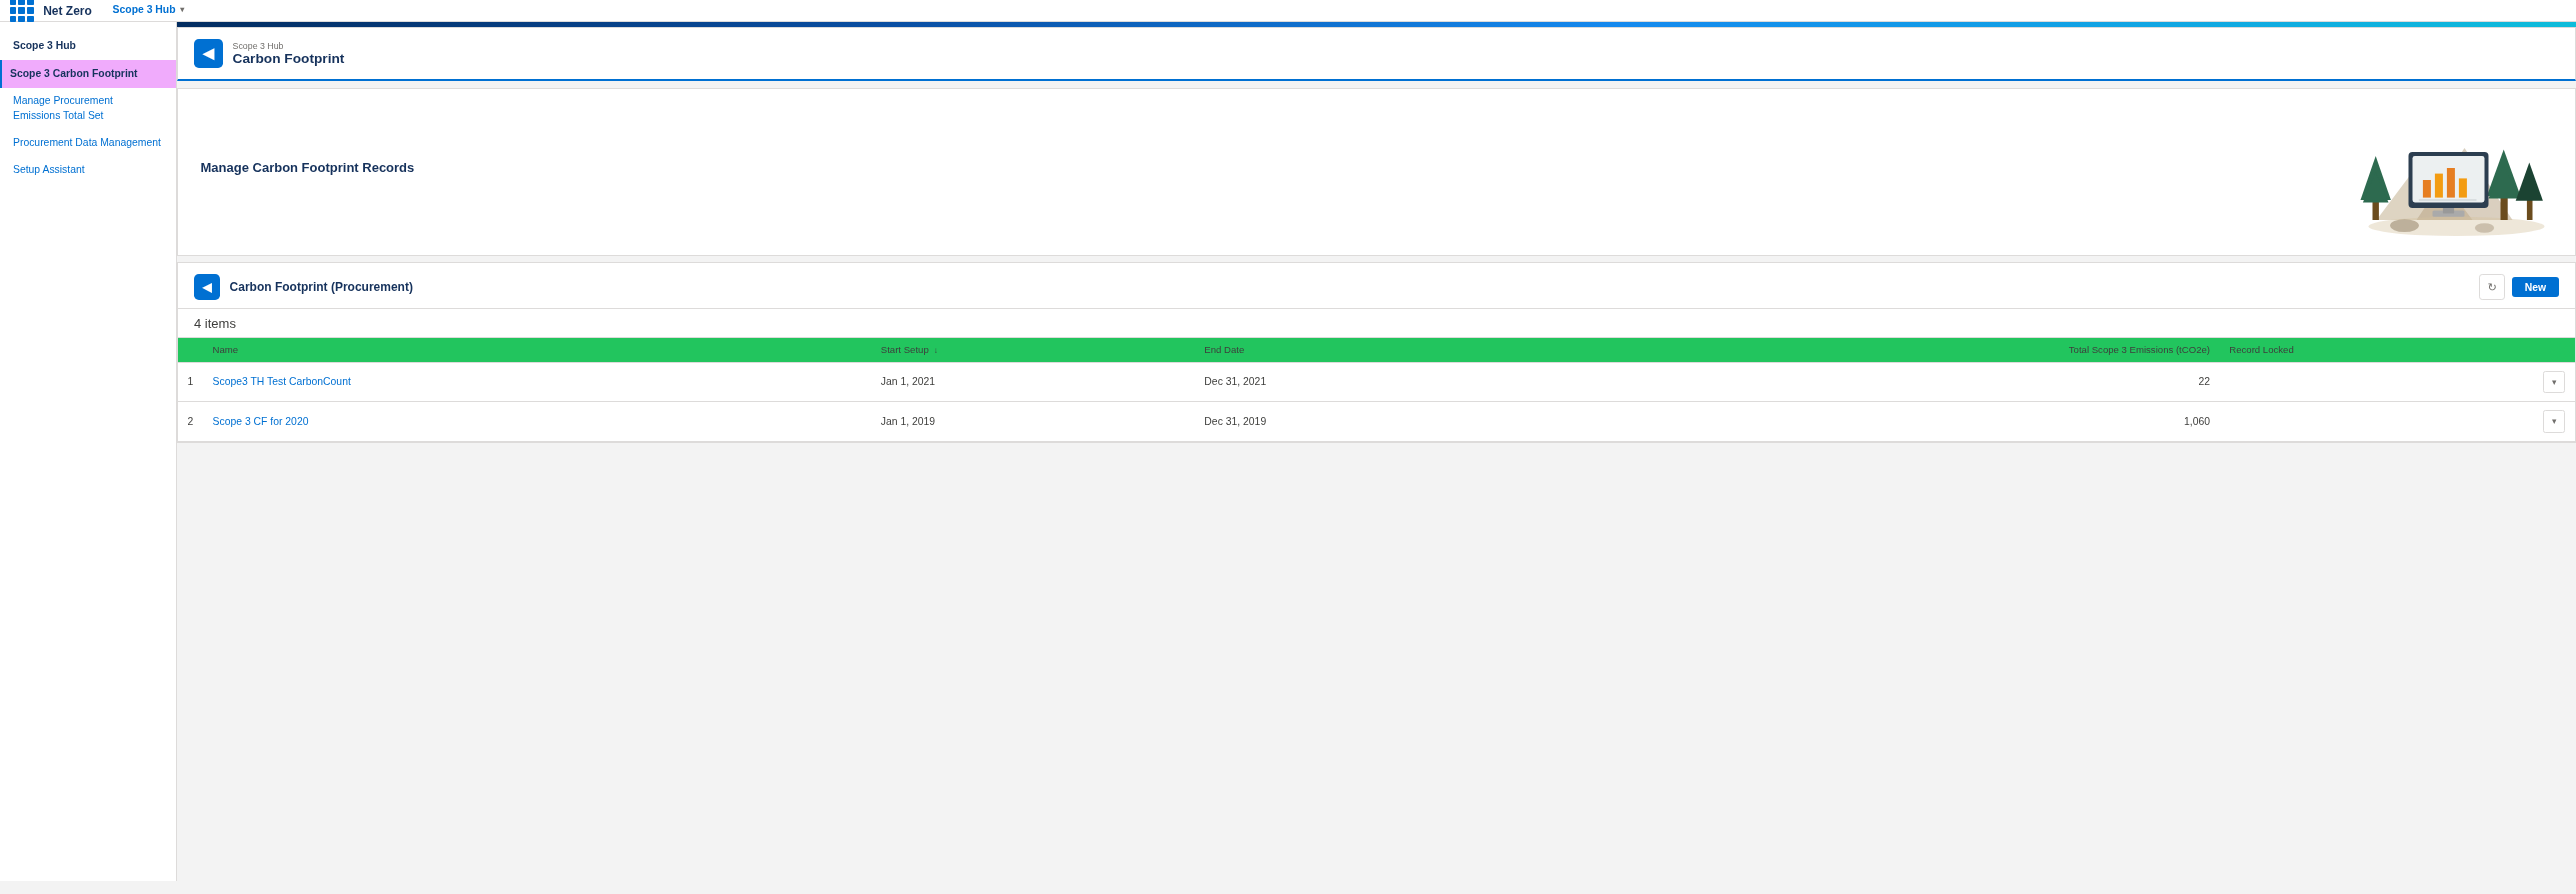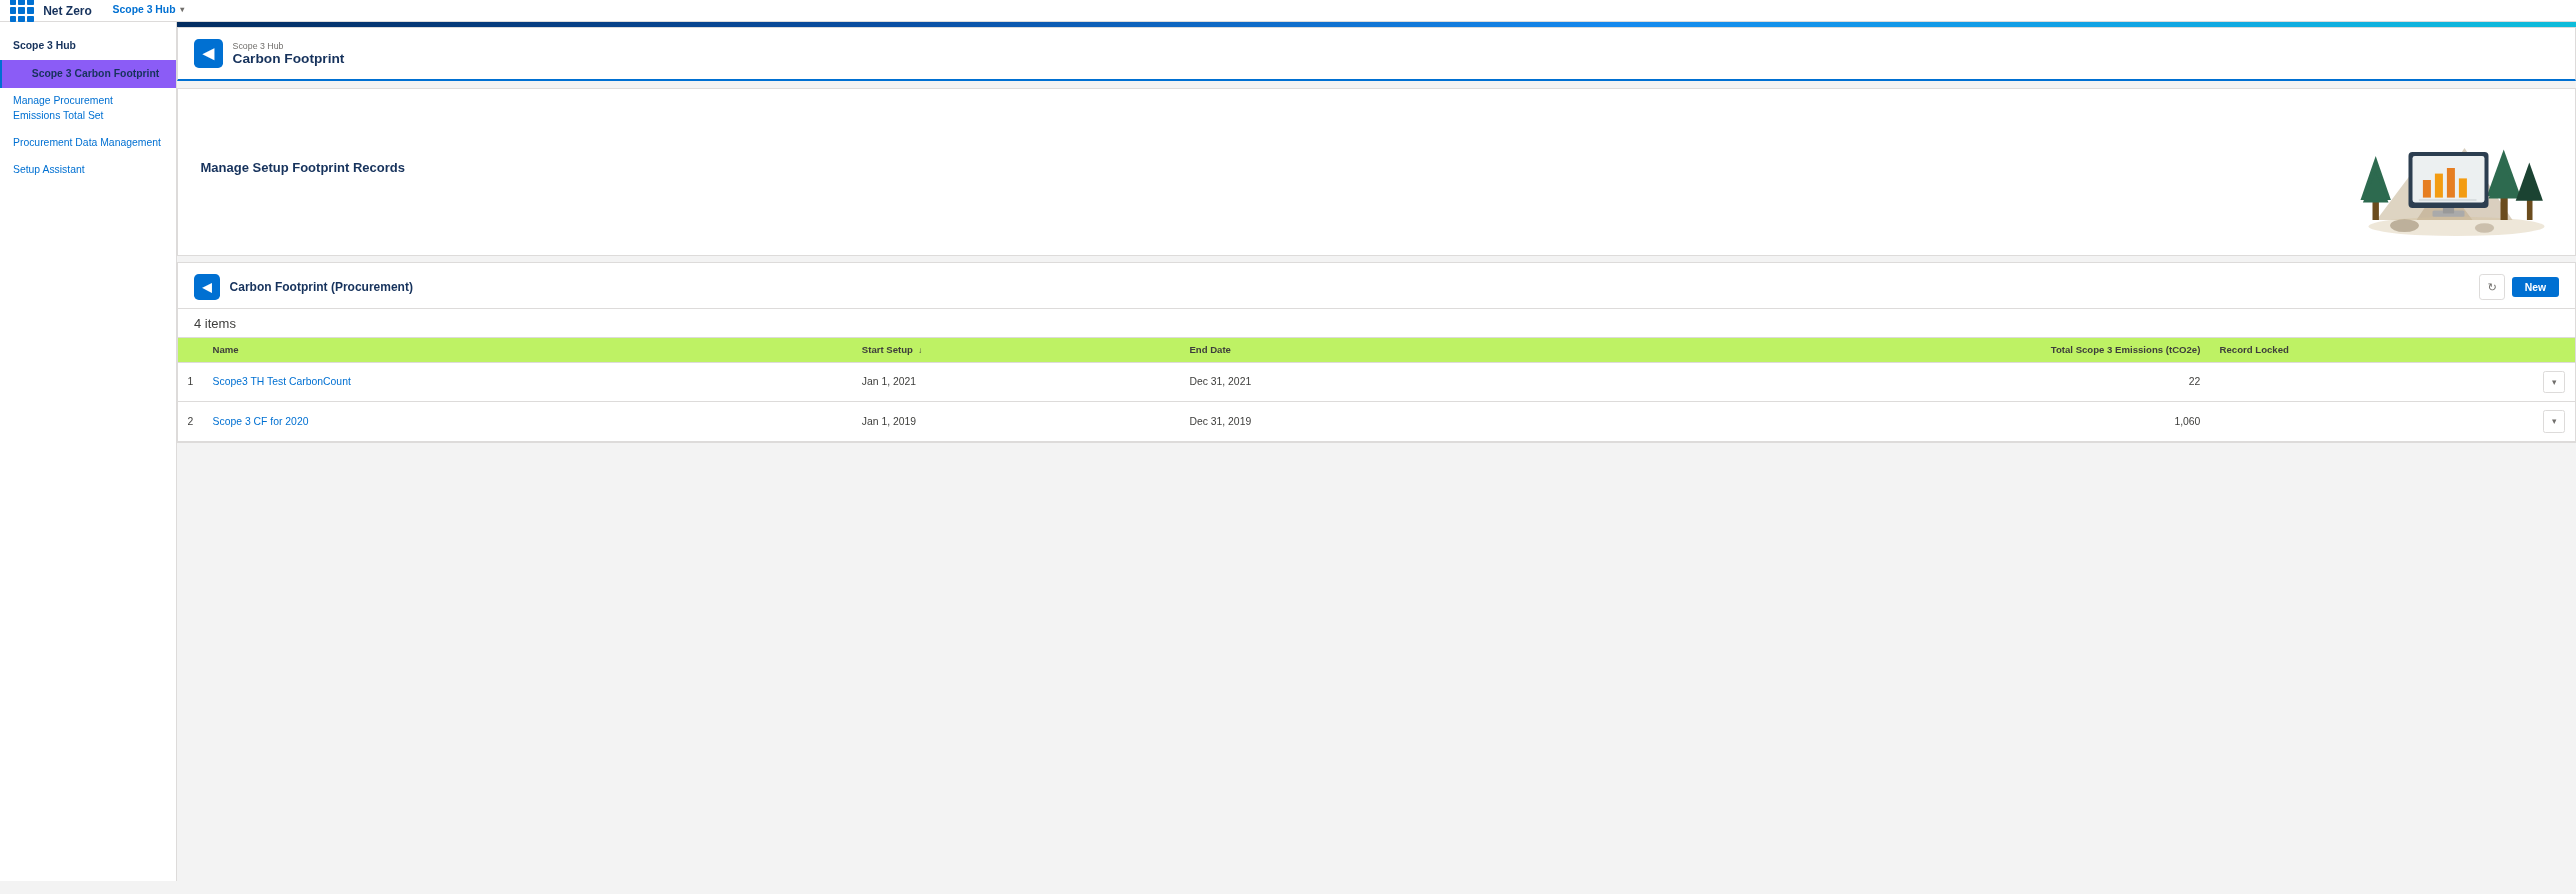--- a/index.html
+++ b/index.html
@@ -68,26 +68,25 @@
       padding: 4.8px 13px 9.6px 13px;
     }
     .sidebar-item {
       padding: 6.4px 13px;
       cursor: pointer;
       font-size: 10.4px;
       color: #0070d2;
       line-height: 1.4;
     }
     .sidebar-item.active {
-      background: #8b5cf6;
+      background: #f0abfc;
       font-weight: 700;
       color: #16325c;
       border-left: 2.4px solid #0070d2;
-      padding-left: 26px;
-      text-align: center;
+      padding-left: 8px;
     }
 
     
     .content-area {
       flex: 1;
       overflow-y: auto;
       background: #f3f3f3;
     }
 
     
@@ -186,25 +185,25 @@
       font-size: 13px;
       color: #3e3e3c;
     }
 
     
     .data-table {
       width: 100%;
       border-collapse: collapse;
     }
     .data-table th {
-      background: #bef264;
+      background: #22c55e;
       padding: 6.4px 9.6px;
       text-align: left;
       font-size: 9.6px;
-      font-weight: 700;
+      font-weight: 400;
       color: #3e3e3c;
       border-bottom: 0.8px solid #dddbda;
       border-top: 0.8px solid #dddbda;
     }
     .data-table th.right { text-align: right; }
     .data-table td {
       padding: 8px 9.6px;
       border-bottom: 0.8px solid #dddbda;
       font-size: 10.4px;
       color: #3e3e3c;
@@ -283,21 +282,21 @@
         <span>◀</span>
       </div>
       <div>
         <div class="header-card-subtitle">Scope 3 Hub</div>
         <div class="header-card-title">Carbon Footprint</div>
       </div>
     </div>
 
     <div class="card info-card">
       <div class="info-card-text">
-        <div class="info-card-title">Manage Setup Footprint Records</div>
+        <div class="info-card-title">Manage Carbon Footprint Records</div>
       </div>
 
       <div class="illustration">
         <svg width="225" height="128" viewBox="0 0 280 160" xmlns="http://www.w3.org/2000/svg">
 
           <polygon points="60,140 120,60 180,140" fill="#c8b89a" opacity="0.6"></polygon>
           <polygon points="110,140 170,50 230,140" fill="#b5a080" opacity="0.5"></polygon>
 
           <ellipse cx="160" cy="148" rx="110" ry="12" fill="#d4c4a0" opacity="0.4"></ellipse>
 

